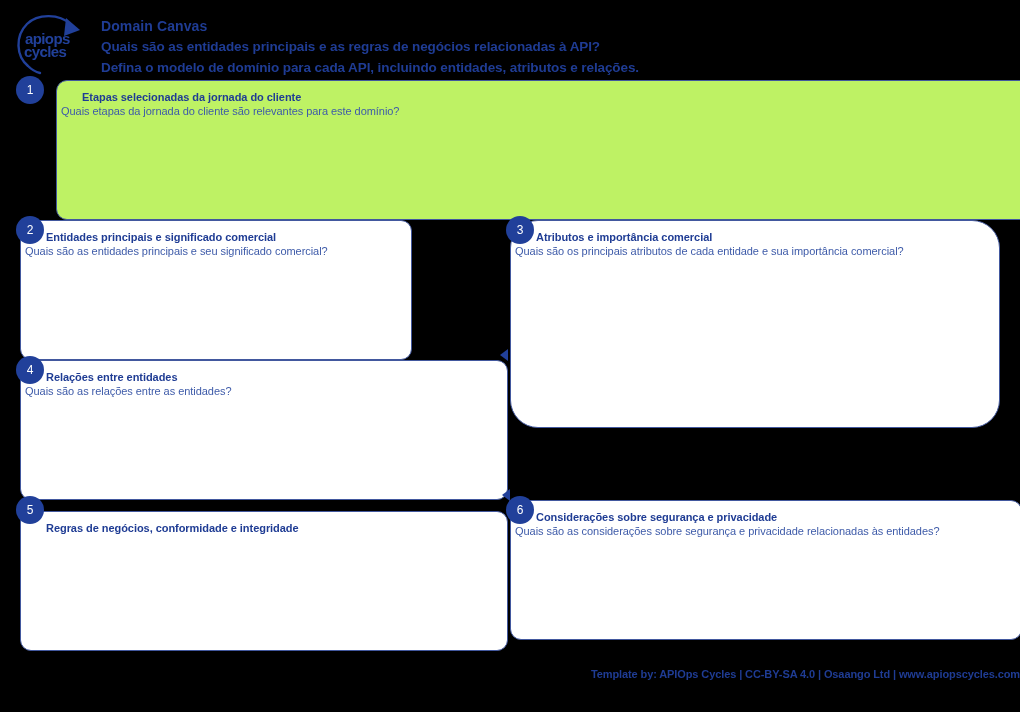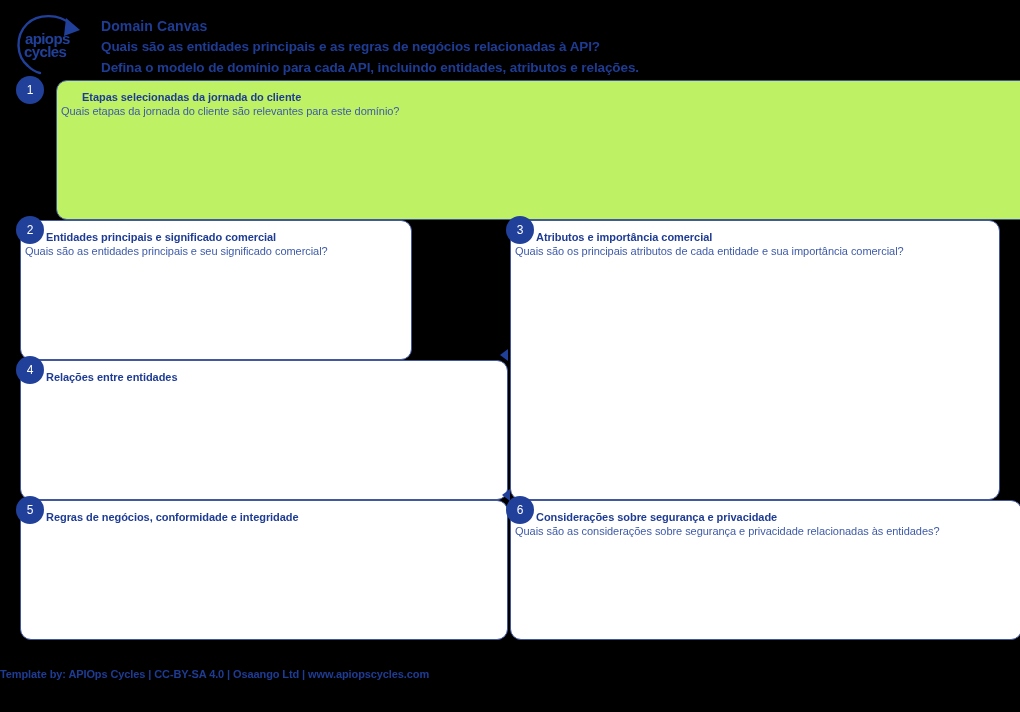--- a/index.html
+++ b/index.html
@@ -111,21 +111,21 @@
     border-right: 8px solid #21409a;
     z-index: 4;
   }
 
   
   #footer {
     position: absolute;
     left: 0;
     top: 668px;
     width: 1020px;
-    text-align: left;
+    text-align: right;
     font-size: 11px;
     font-weight: bold;
     color: #1f3c94;
     letter-spacing: -0.1px;
   }
 </style>
 </head>
 <body>
 
 <div id="header">
@@ -157,37 +157,38 @@
 
 <div class="box" style="left:20px; top:220px; width:392px; height:140px;">
   <div class="box-head">
     <p class="box-title">Entidades principais e significado comercial</p>
     <p class="box-sub">Quais são as entidades principais e seu significado comercial?</p>
   </div>
 </div>
 <div class="num" style="left:16px; top:216px;">2</div>
 <div class="arrowhead" style="left:500px; top:349px;"></div>
 
-<div class="box" style="left:510px; top:220px; width:490px; height:280px;">
+<div class="box" style="left:510px; top:220px; width:490px; height:208px;border-radius:28px;">
   <div class="box-head">
     <p class="box-title">Atributos e importância comercial</p>
     <p class="box-sub">Quais são os principais atributos de cada entidade e sua importância comercial?</p>
   </div>
 </div>
 <div class="num" style="left:506px; top:216px;">3</div>
 <div class="arrowhead" style="left:502px; top:489px;"></div>
 
 <div class="box" style="left:20px; top:360px; width:488px; height:140px;">
   <div class="box-head">
     <p class="box-title">Relações entre entidades</p>
+    <p class="box-sub">Quais são as relações entre as entidades?</p>
   </div>
 </div>
 <div class="num" style="left:16px; top:356px;">4</div>
 
-<div class="box" style="left:20px; top:500px; width:488px; height:140px;">
+<div class="box" style="left:20px; top:511px; width:488px; height:140px;">
   <div class="box-head">
     <p class="box-title">Regras de negócios, conformidade e integridade</p>
   </div>
 </div>
 <div class="num" style="left:16px; top:496px;">5</div>
 
 <div class="box" style="left:510px; top:500px; width:512px; height:140px;">
   <div class="box-head">
     <p class="box-title">Considerações sobre segurança e privacidade</p>
     <p class="box-sub">Quais são as considerações sobre segurança e privacidade relacionadas às entidades?</p>

